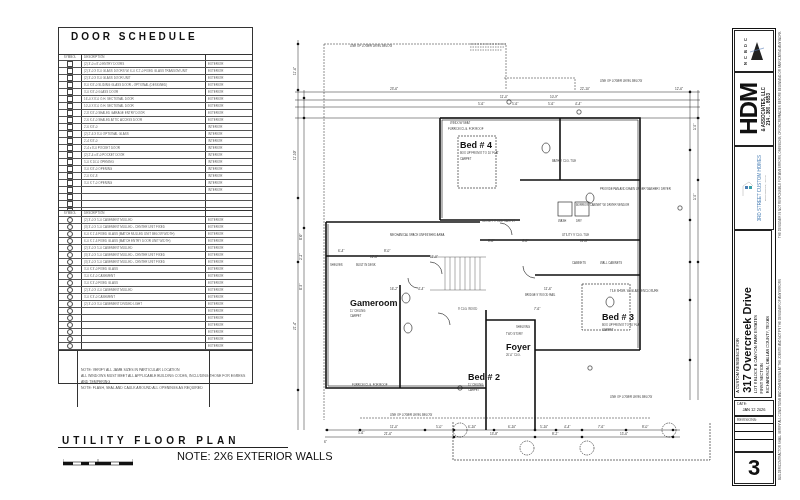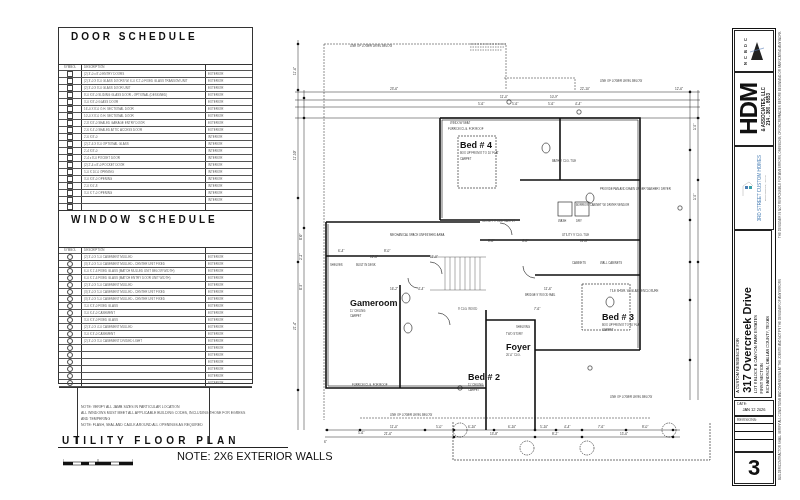--- a/index.html
+++ b/index.html
@@ -1,19 +1,19 @@
 <!DOCTYPE html>
 <html><head>
 <meta charset="utf-8">
 <style>
   html,body{margin:0;padding:0;background:#fff;}
   body{width:800px;height:500px;position:relative;overflow:hidden;font-family:"Liberation Sans",sans-serif;color:#111;}
   .abs{position:absolute;}
   .sched{position:absolute;border:1px solid #333;background:#fff;}
-  .sched-title{font-weight:bold;letter-spacing:3px;font-size:10px;padding:3px 0 20px 12px;border-bottom:1px solid #333;height:13px;}
+  .sched-title{font-weight:bold;letter-spacing:3px;font-size:10px;padding:3px 0 10px 12px;border-bottom:1px solid #333;height:13px;}
   .sched table{border-collapse:collapse;width:100%;font-size:3px;}
   .sched td{border-bottom:1px solid #555;height:5.3px;padding:0 2px;color:#666;line-height:5px;white-space:nowrap;overflow:hidden;}
   .sched td.sym{width:18px;border-right:1px solid #333;text-align:center;}
   .sched td.typ{width:42px;border-left:1px solid #333;}
   .sym-box{display:inline-block;width:4px;height:4px;border:1px solid #444;vertical-align:middle;}
   .sym-circ{display:inline-block;width:4px;height:4px;border:1px solid #444;border-radius:50%;vertical-align:middle;}
   .notes{font-size:3.5px;color:#555;padding:2px 0 0 22px;line-height:6px;border-top:1px solid #333;position:relative;}
   .notes:before{content:"";position:absolute;left:18px;top:0;bottom:0;border-left:1px solid #333;}
   .notes:after{content:"";position:absolute;right:42px;top:0;bottom:0;border-left:1px solid #333;}
   .plan-title{font-weight:bold;letter-spacing:4px;font-size:10px;}
@@ -157,21 +157,20 @@
       </tbody>
   </table>
   <div class="notes" style="height:40px;padding-top:8px;">
     <div>WEATHERSTRIP, SEALED JAMBS AND THRESHOLDS AT ALL EXTERIOR DOORS</div>
     <div>VERIFY ALL JAMB SIZES IN PARTICULAR LOCATION</div>
     <div>NOTE: FLASH, SEAL AND CAULK AROUND ALL OPENINGS AS REQUIRED</div>
   </div>
 </div>
 
 <div class="sched" style="left:58px;top:210px;width:193px;height:172px;">
-  <div class="sched-title">WINDOW SCHEDULE</div>
   <table>
     <tbody>
         <tr>
       <td class="sym">SYMBOL</td>
       <td>DESCRIPTION</td>
       <td class="typ"></td>
     </tr>
     </tbody>
       <tbody id="window-rows">
         <tr>

